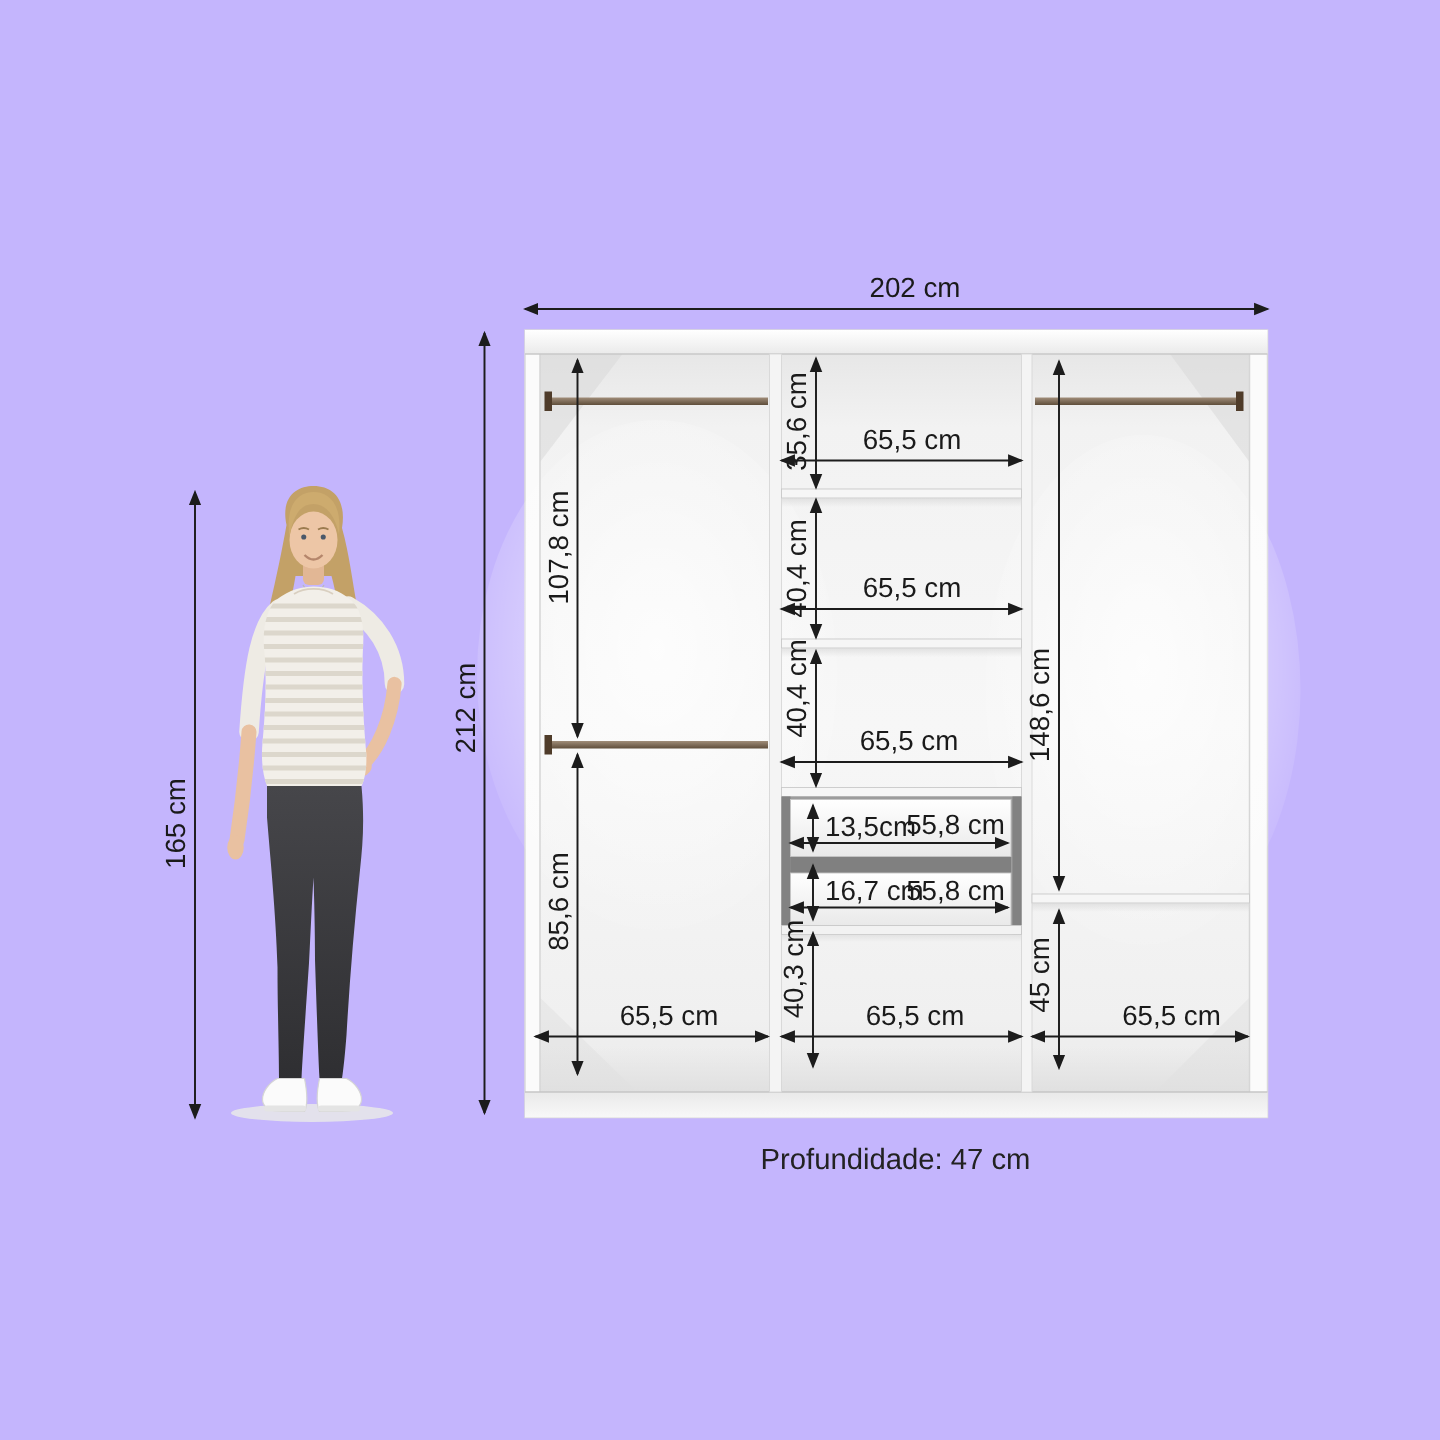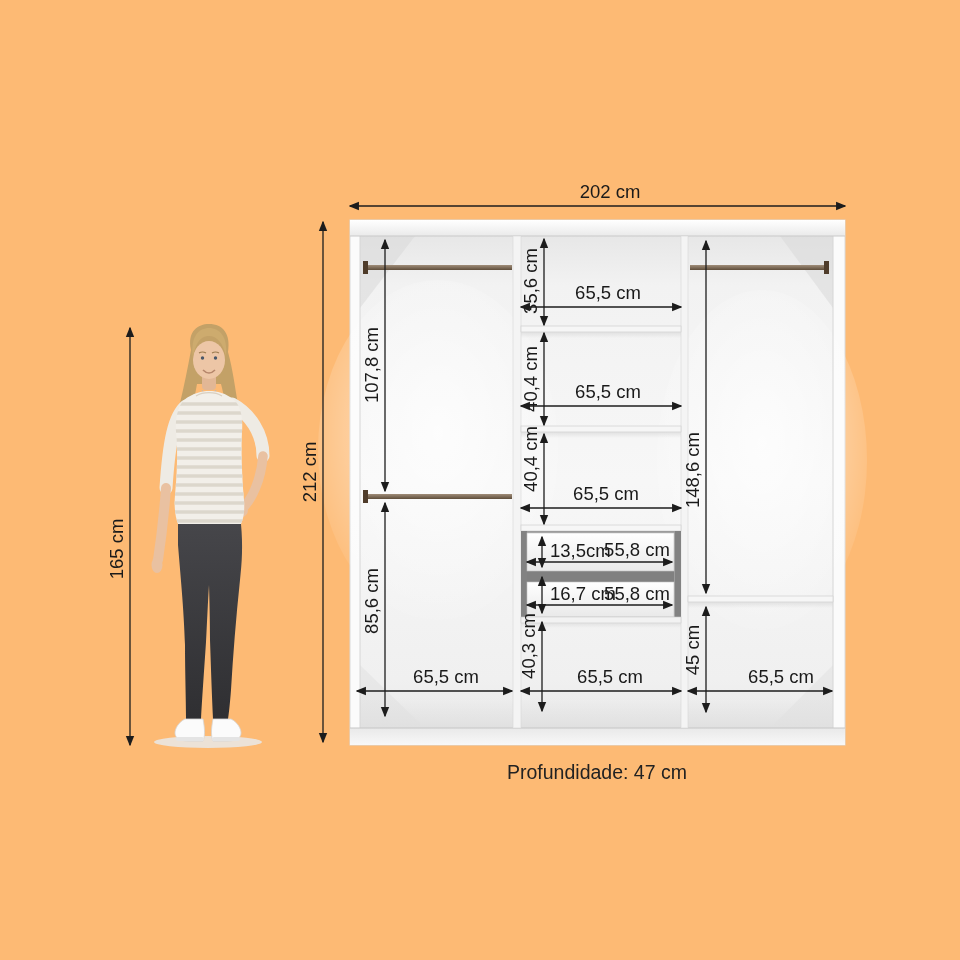--- a/index.html
+++ b/index.html
@@ -1,16 +1,16 @@
 <!DOCTYPE html>
 <html><head>
 <meta charset="utf-8">
 <style>
   html,body{margin:0;padding:0;background:#ffffff;}
-  .canvas{position:relative;width:960px;height:960px;background:#fdba74;overflow:hidden;
+  .canvas{position:relative;width:960px;height:960px;background:#c4b5fd;overflow:hidden;
           font-family:"Liberation Sans", sans-serif;}
   svg{position:absolute;left:0;top:0;}
   text.dim{font-family:"Liberation Sans", sans-serif;font-size:18.5px;fill:#1a1a1a;}
   text.depth{font-family:"Liberation Sans", sans-serif;font-size:19.5px;fill:#222222;}
   .dline{stroke:#1c1c1c;stroke-width:1.3;}
 </style>
 </head>
 <body>
 
 <div class="canvas">

